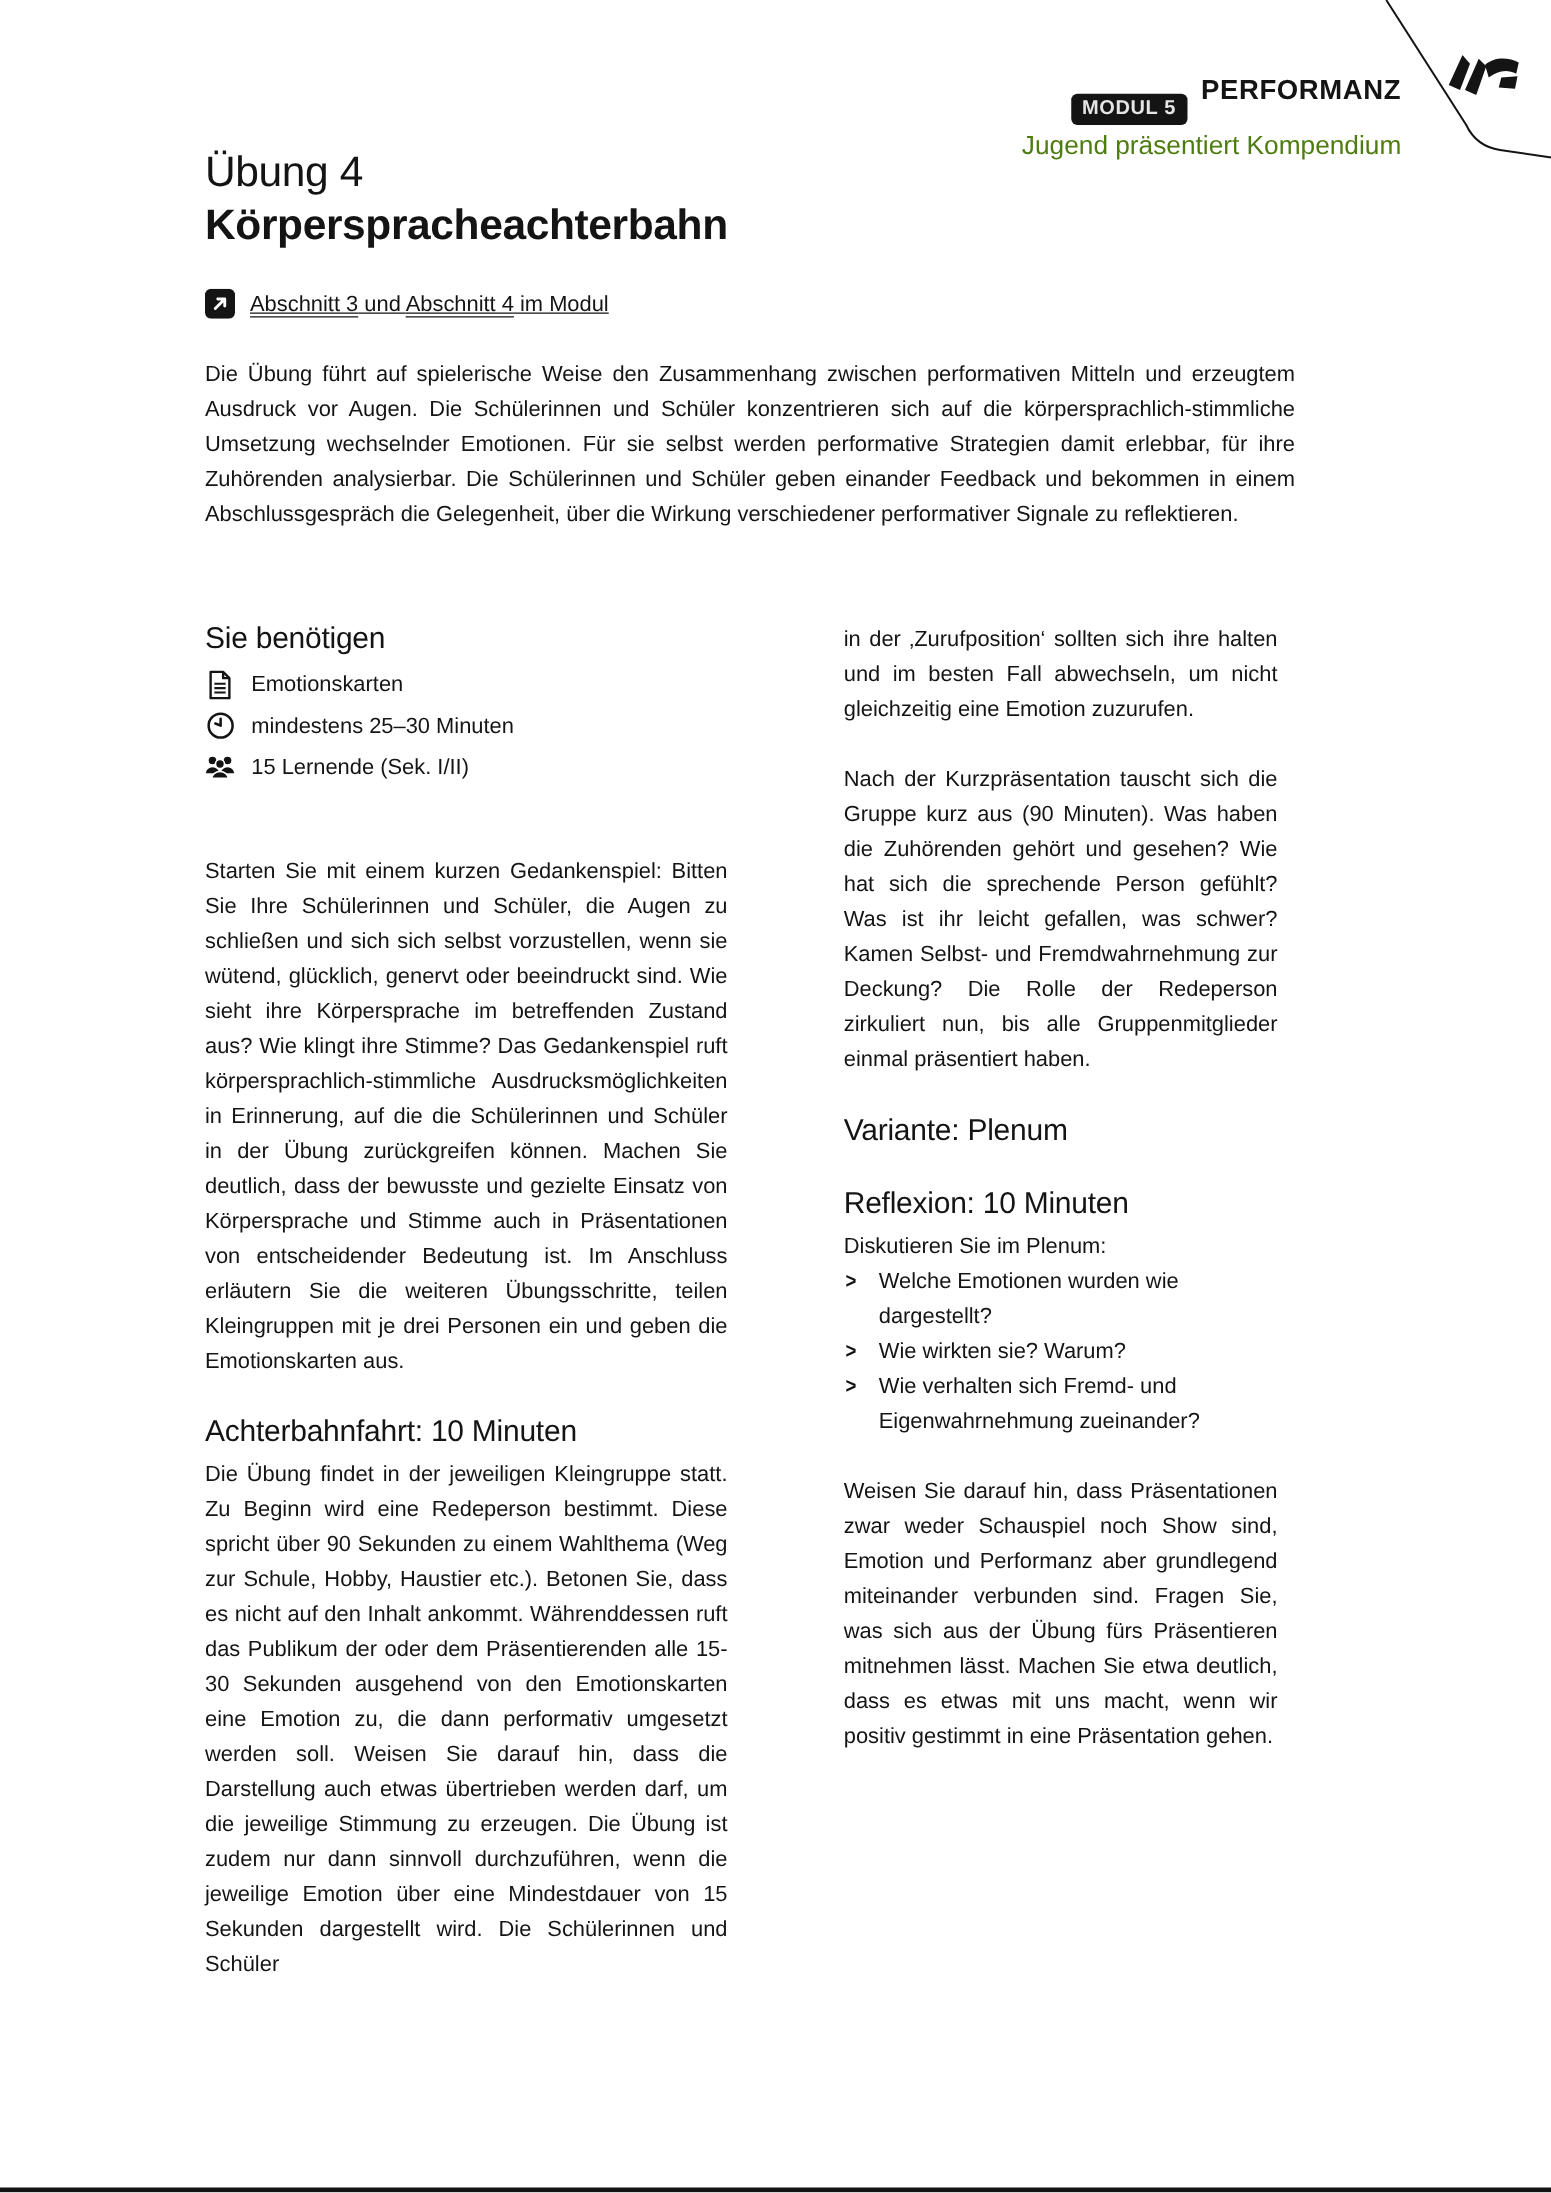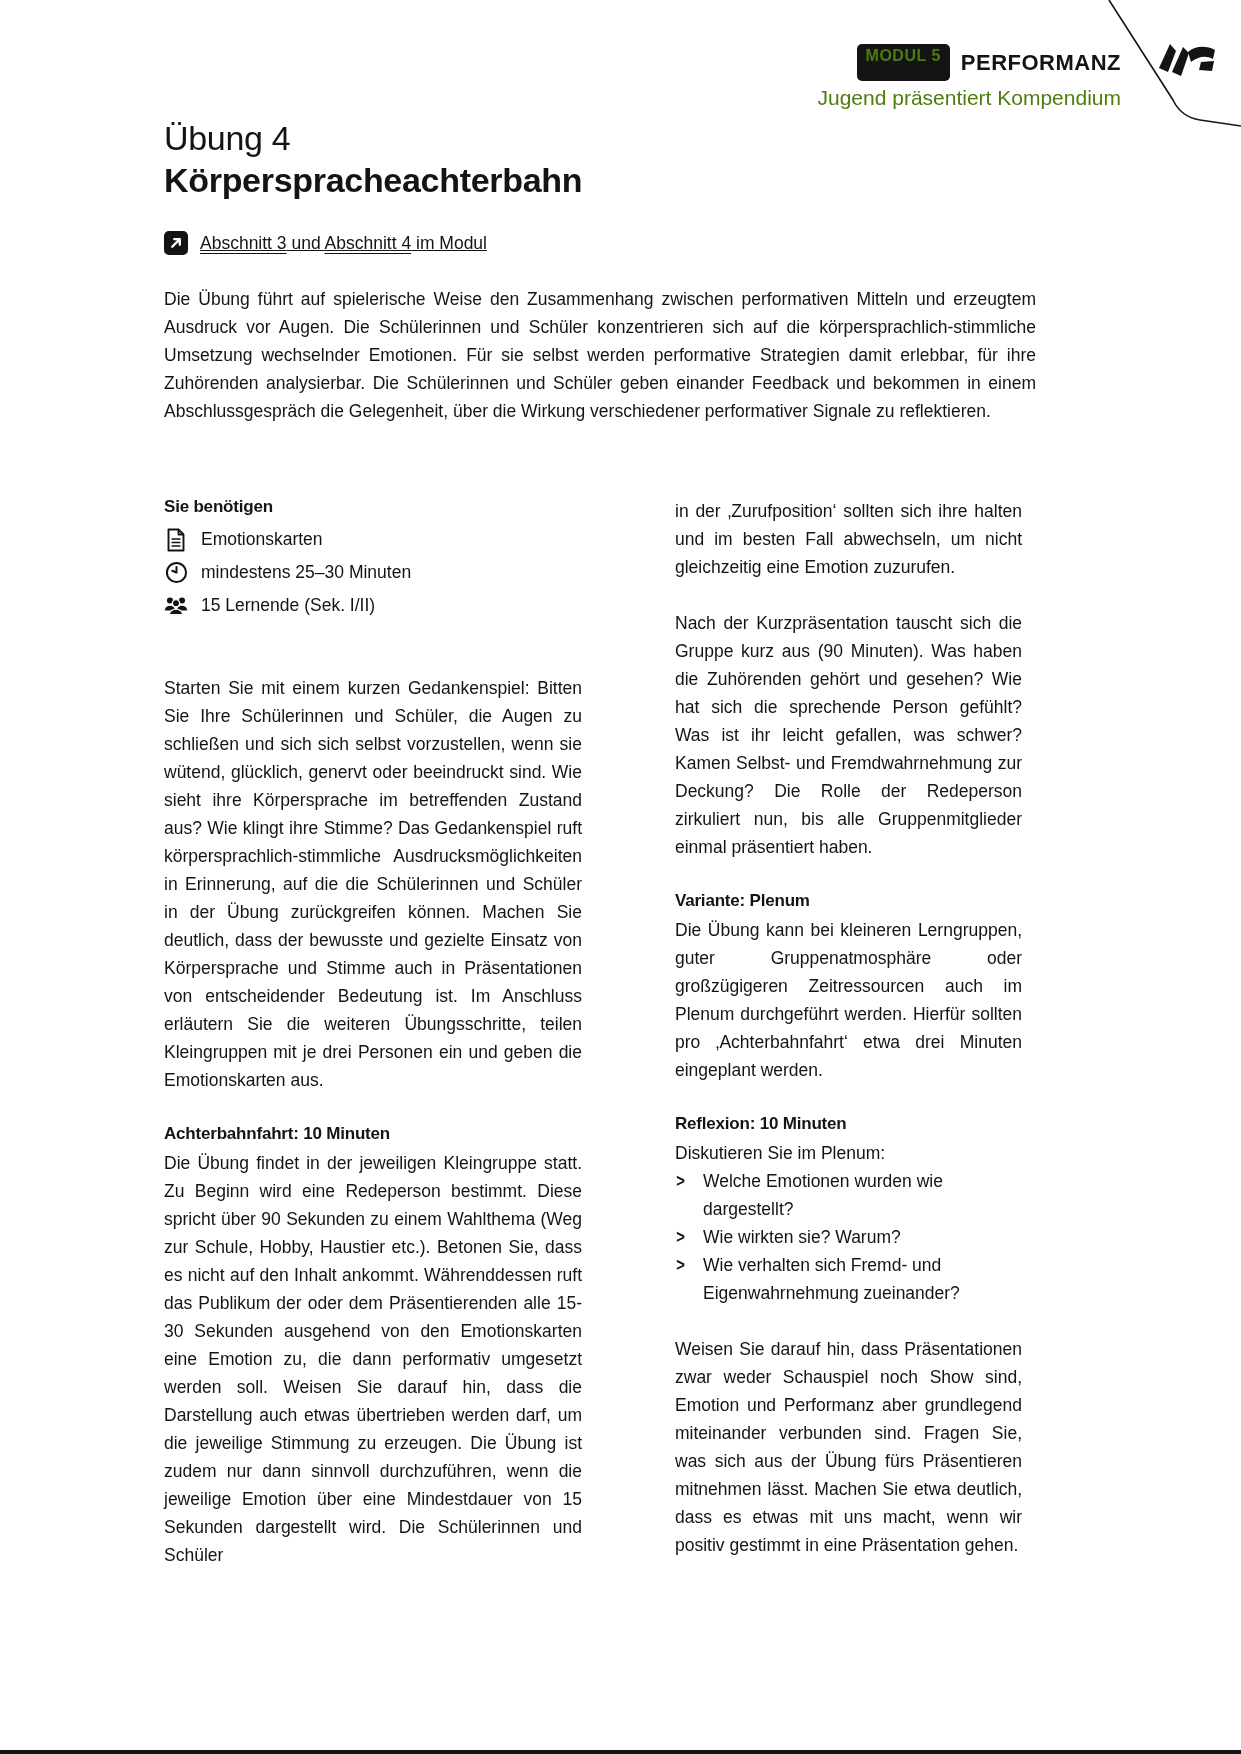--- a/index.html
+++ b/index.html
@@ -13,43 +13,43 @@
     margin:0 auto;
   }
   
   .corner-line{position:absolute;top:0;right:0;width:240px;height:150px;}
   .logo{position:absolute;top:38px;right:24px;width:62px;height:44px;}
 
   
   .header{position:absolute;top:44px;right:120px;text-align:right;}
   .badge-row{display:flex;align-items:center;justify-content:flex-end;gap:11px;}
   .badge{
-    background:#141414;color:#4d7c0f;font-weight:700;font-size:16px;
-    padding:3px 9px 16px 9px;border-radius:5px;letter-spacing:.5px;white-space:nowrap;
+    background:#141414;color:#e5e5e5;font-weight:700;font-size:16px;
+    padding:3px 9px 4px 9px;border-radius:5px;letter-spacing:.5px;white-space:nowrap;margin-top:31px;
   }
   .module-title{font-size:22px;font-weight:700;letter-spacing:.5px;white-space:nowrap;}
   .subtitle{font-size:21px;margin-top:5px;color:#4d7c0f;}
 
   
   .content{position:absolute;left:164px;top:118px;width:872px;}
   .title{margin:0;font-weight:400;}
   .title .t1{display:block;font-size:34px;font-weight:400;line-height:1.2;letter-spacing:-.3px;}
   .title .t2{display:block;font-size:34px;font-weight:700;line-height:1.25;letter-spacing:-.3px;}
 
   .module-link{display:flex;align-items:center;gap:12px;margin-top:30px;font-size:17.5px;text-decoration:underline;}
   .link-icon{width:24px;height:24px;display:inline-block;flex:0 0 auto;cursor:pointer;}
   .link-text .u{color:inherit;text-decoration:underline;text-underline-offset:4px;text-decoration-thickness:1.2px;cursor:pointer;}
 
   .intro{margin:30px 0 0 0;font-size:17.5px;line-height:28px;text-align:justify;hyphens:auto;}
 
   .columns{display:flex;gap:93px;margin-top:72px;}
   .col-left{width:418px;flex:0 0 auto;}
   .col-right{width:347px;flex:0 0 auto;}
 
-  h2{font-size:17px;font-weight:700;margin:0 0 5px 0;letter-spacing:-.2px;}
+  h2{font-size:24px;font-weight:400;margin:0 0 5px 0;letter-spacing:-.2px;}
   .body{margin:0;font-size:17.5px;line-height:28px;text-align:justify;hyphens:auto;}
 
   .requirements ul{list-style:none;margin:6px 0 0 0;padding:0;}
   .requirements li{display:flex;align-items:center;gap:13px;font-size:17.5px;line-height:33px;}
   .ric{width:24px;height:24px;display:inline-flex;align-items:center;justify-content:center;flex:0 0 auto;}
 
   .sec-einfuehrung{margin-top:52px;}
   .sec-achterbahn{margin-top:30px;}
   .spaced{margin-top:28px;}
   .sec-variante{margin-top:30px;}
@@ -157,21 +157,20 @@
 
       </div>
 
       <div class="col col-right">
 
         <p class="body">in der ‚Zurufposition‘ sollten sich ihre halten und im besten Fall abwechseln, um nicht gleichzeitig eine Emotion zuzurufen.</p>
         <p class="body spaced">Nach der Kurzpräsentation tauscht sich die Gruppe kurz aus (90 Minuten). Was haben die Zuhörenden gehört und gesehen? Wie hat sich die sprechende Person gefühlt? Was ist ihr leicht gefallen, was schwer? Kamen Selbst- und Fremdwahrnehmung zur Deckung? Die Rolle der Redeperson zirkuliert nun, bis alle Gruppenmitglieder einmal präsentiert haben.</p>
 
         <section class="sec-variante">
           <h2>Variante: Plenum</h2>
-          <p class="body">Die Übung kann bei kleineren Lerngruppen, guter Gruppenatmosphäre oder großzügigeren Zeitressourcen auch im Plenum durchgeführt werden. Hierfür sollten pro ‚Achterbahnfahrt‘ etwa drei Minuten eingeplant werden.</p>
         </section>
 
         <section class="sec-reflexion">
           <h2>Reflexion: 10 Minuten</h2>
           <p class="body">Diskutieren Sie im Plenum:</p>
           <ul class="bullets">
             <li>
               <span class="bm">&gt;</span>
               <span>Welche Emotionen wurden wie dargestellt?</span>
             </li>

